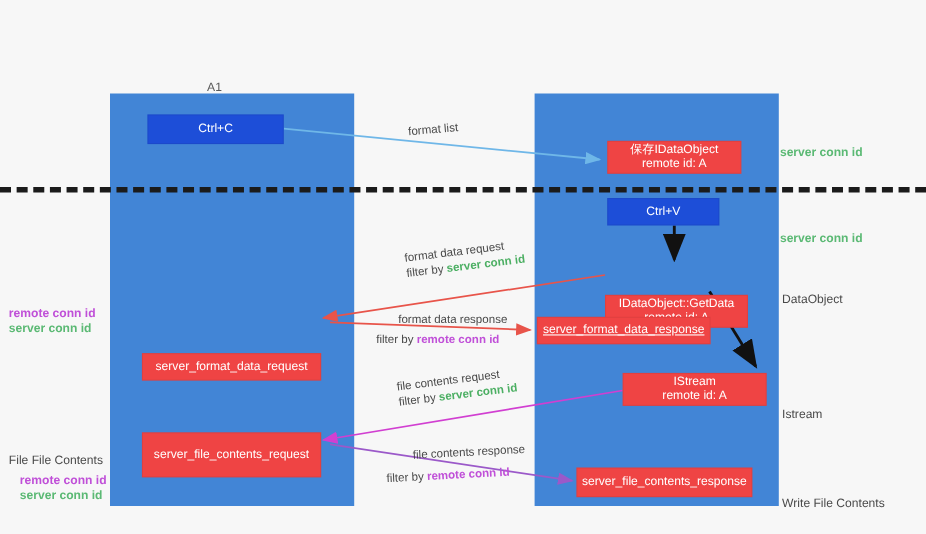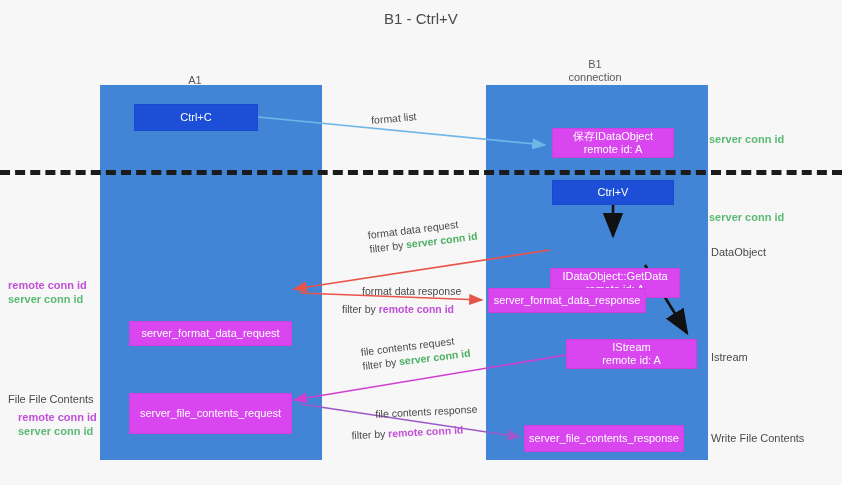--- a/index.html
+++ b/index.html
@@ -25,59 +25,54 @@
 
   .lane{position:absolute;background:#4285d6;}
 
   .node{
     position:absolute;box-sizing:border-box;
     color:#ffffff;font-size:11px;line-height:13px;
     display:flex;flex-direction:column;align-items:center;justify-content:center;
     text-align:center;border:1px solid rgba(0,0,0,0.06);
   }
   .node.green{background:#1d4ed8;}
-  .node.orange{background:#d946ef;}
+  .node.orange{background:#ef4444;}
 
   .divider{
     position:absolute;left:0;top:170px;width:842px;height:0;
     border-top:5px dashed #1b1b1b;
   }
 
   .side-label{
     position:absolute;font-size:11px;line-height:14px;
   }
-  .grey{color:#4a4a4a;}
+  .grey{color:#4a4a4a;margin-top:20px;}
   .green-t{color:#5bb974;font-weight:bold;}
   .purple-t{color:#c050d8;font-weight:bold;}
 
   .edge-label{
     position:absolute;font-size:10.5px;line-height:14px;color:#4a4a4a;
     white-space:nowrap;
   }
   .edge-label .f-green{color:#4caf63;font-weight:bold;}
   .edge-label .f-purple{color:#c050d8;font-weight:bold;}
 
   svg.arrows{position:absolute;left:0;top:0;width:842px;height:485px;pointer-events:none;}
 </style>
 </head>
 <body>
 
 <div id="stage">
 
   <div class="title">
-    <div>B1 - Ctrl+V</div>
   </div>
 
   <div class="col-head" style="left:130px;top:74px;width:130px;">
     <div>A1</div>
     <div>server</div>
-  </div>
-  <div class="col-head" style="left:530px;top:58px;width:130px;">
-    <div>B1</div>
-    <div>connection</div>
   </div>
 
   <div class="lane" style="left:100px;top:85px;width:222px;height:375px;"></div>
   <div class="lane" style="left:486px;top:85px;width:222px;height:375px;"></div>
 
   <svg class="arrows">
     <defs>
       <marker id="ah-blue" markerWidth="9" markerHeight="7" refX="8" refY="3.5" orient="auto">
         <polygon points="0 0, 9 3.5, 0 7" fill="#6fb7e8"></polygon>
       </marker>
@@ -120,30 +115,30 @@
 
   <div class="node orange" style="left:129px;top:393px;width:163px;height:41px;">
     <span>server_file_contents_request</span>
   </div>
 
   <div class="node orange" style="left:552px;top:128px;width:122px;height:30px;">
     <span>保存IDataObject</span>
     <span>remote id: A</span>
   </div>
 
-  <div class="node green" style="left:552px;top:180px;width:122px;height:25px;">
+  <div class="node green" style="left:552px;top:180px;width:102px;height:25px;">
     <span>Ctrl+V</span>
   </div>
 
   <div class="node orange" style="left:550px;top:236px;width:130px;height:30px;margin-top:32px;">
     <span>IDataObject::GetData</span>
     <span>remote id: A</span>
   </div>
 
-  <div class="node orange" style="left:488px;top:288px;width:158px;height:25px;">
+  <div class="node orange" style="left:488px;top:288px;width:158px;height:25px;text-decoration:underline;">
     <span>server_format_data_response</span>
   </div>
 
   <div class="node orange" style="left:566px;top:339px;width:131px;height:30px;">
     <span>IStream</span>
     <span>remote id: A</span>
   </div>
 
   <div class="node orange" style="left:524px;top:425px;width:160px;height:27px;">
     <span>server_file_contents_response</span>

